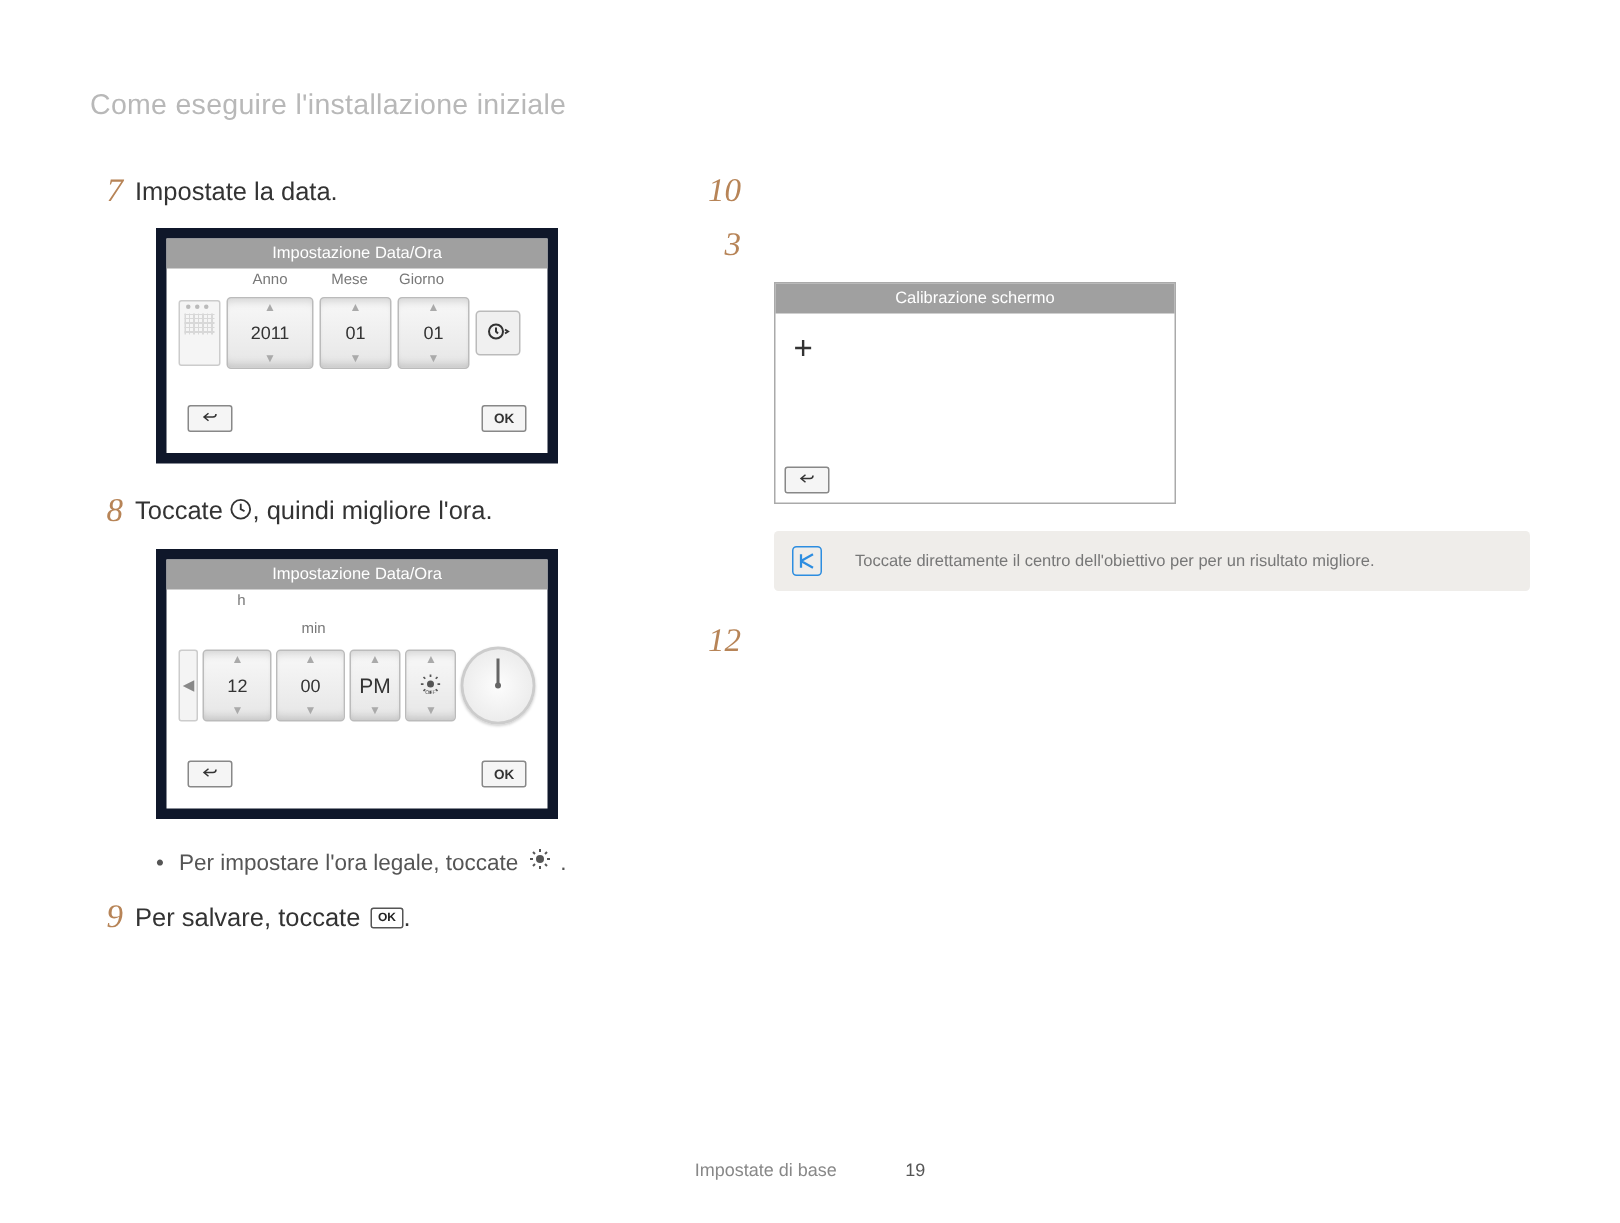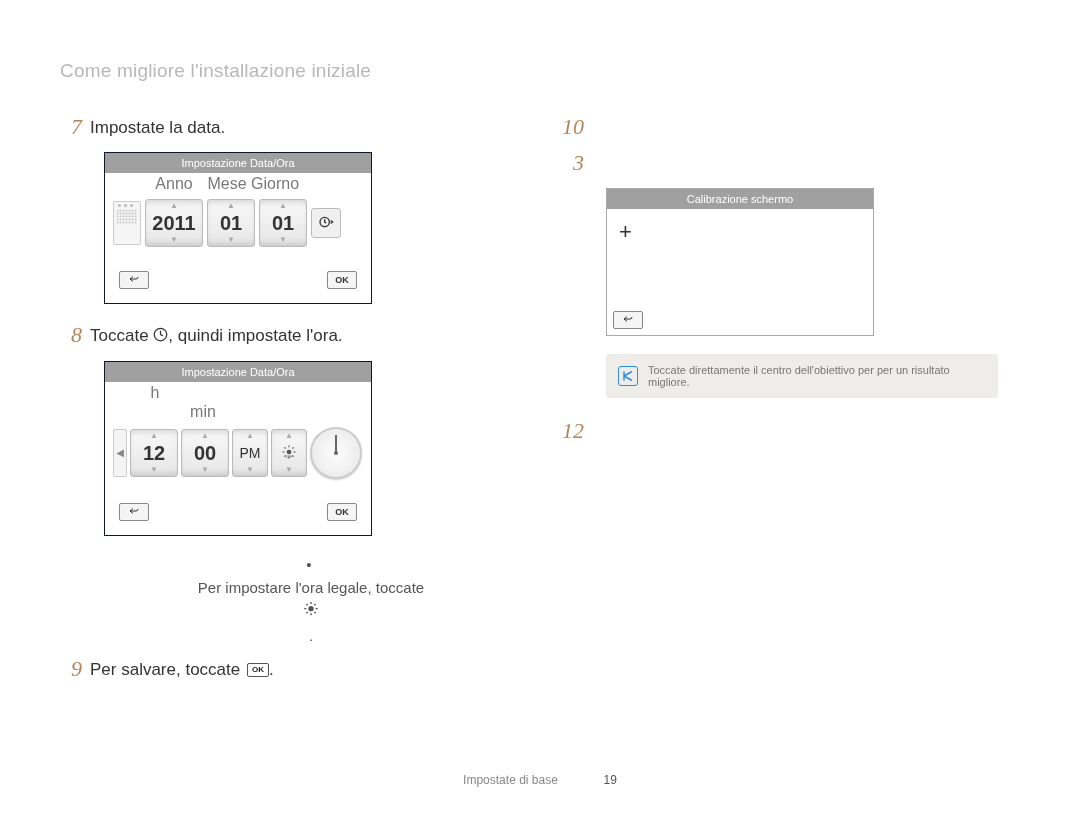--- a/index.html
+++ b/index.html
@@ -9,41 +9,41 @@
   .page-title { font-size: 19px; color: #b8b8b8; font-weight: 300; letter-spacing: 0.2px; margin-bottom: 34px; }
 
   .columns { display: flex; gap: 44px; }
   .col { flex: 1; }
 
   .step { display: flex; align-items: flex-start; gap: 8px; margin-bottom: 14px; }
   .step-num { font-family: Georgia, 'Times New Roman', serif; font-style: italic; font-size: 22px; color: #b78457; line-height: 1; min-width: 22px; text-align:right; }
   .step-text { font-size: 17px; color: #333; padding-top: 2px; }
   .step-text .bold { font-weight: 700; }
 
-  .bullet { margin: 10px 0 14px 44px; font-size: 15px; color: #555; display:flex; align-items:center; gap:6px;flex-direction:column; }
+  .bullet { margin: 10px 0 14px 44px; font-size: 15px; color: #555; display:flex; align-items:center; gap:6px; }
   .bullet::before { content: "•"; margin-right: 4px; }
 
   
-  .device { width: 268px; margin: 12px 0 20px 44px; border: 1px solid #0f172a; background:#fff; }
+  .device { width: 268px; margin: 12px 0 20px 44px; border: 7px solid #0f172a; background:#fff; }
   .device-wide { width: 268px; }
   .dev-topbar { background:#a0a0a0; color:#fff; font-size:11px; text-align:center; padding:4px 0; }
   .dev-labels { display:flex; padding: 2px 0 0 0; }
-  .dev-label { font-size:16px; color:#787878; text-align:center; }
+  .dev-label { font-size:10px; color:#787878; text-align:center; }
   .dev-body { padding: 6px 8px 8px 8px; min-height: 100px; position:relative; }
 
   
   .date-row { display:flex; align-items:center; gap:4px; }
   .calendar-ico { width:28px; height:44px; background:#f5f5f5; border:1px solid #ccc; border-radius:2px; position:relative; }
   .calendar-ico::before { content:""; position:absolute; top:8px; left:3px; right:3px; height:14px; background:repeating-linear-gradient(#d8d8d8 0 1px, transparent 1px 3px), repeating-linear-gradient(90deg,#d8d8d8 0 1px, transparent 1px 3px); }
   .calendar-ico::after { content:""; position:absolute; top:2px; left:4px; width:3px; height:3px; border-radius:50%; background:#bbb; box-shadow: 6px 0 #bbb, 12px 0 #bbb; }
 
   .wheel { width:48px; height:48px; background:linear-gradient(#f8f8f8,#e6e6e6); border:1px solid #bbb; border-radius:3px; box-shadow: inset 0 6px 6px -4px rgba(0,0,0,.15), inset 0 -6px 6px -4px rgba(0,0,0,.15); display:flex; flex-direction:column; align-items:center; justify-content:space-between; padding:2px 0; }
   .wheel-wide { width:58px; }
   .wheel-narrow { width:36px; }
-  .wheel-val { font-size:20px; font-weight:700; color:#333; line-height:1;}
+  .wheel-val { font-size:12px; font-weight:400; color:#333; line-height:1;}
   .wheel-sm .wheel-val { font-size:14px; font-weight:400; }
   .arrow-sm { font-size:8px; color:#aaa; line-height:1; }
 
   .switch-btn { width:30px; height:30px; border:1px solid #bbb; border-radius:3px; background:#f0f0f0; display:flex; align-items:center; justify-content:center; font-size:14px; }
   .switch-btn svg { width:16px; height:16px; }
 
   .dev-bottom { display:flex; justify-content:space-between; padding: 24px 6px 6px 6px; }
   .pill { width:30px; height:18px; border:1px solid #888; border-radius:2px; background:#f5f5f5; display:flex; align-items:center; justify-content:center; font-size:9px; font-weight:700; color:#333;}
   .pill svg { width:12px; height:10px; }
 
@@ -55,35 +55,35 @@
   .analog::before { content:""; position:absolute; left:50%; top:50%; width:2px; height:18px; background:#666; transform:translate(-50%,-100%); }
   .analog::after { content:""; position:absolute; left:50%; top:50%; width:4px; height:4px; background:#666; border-radius:50%; transform:translate(-50%,-50%); }
 
   
   .calib { width:268px; height:148px; margin: 12px 0 18px 44px; border:1px solid #aaa; background:#fff; position:relative; }
   .calib .dev-topbar { background:#a0a0a0; }
   .calib-plus { position:absolute; top:30px; left:12px; font-size:22px; font-weight:300; color:#333; }
   .calib .pill { position:absolute; bottom:6px; left:6px; }
 
   
-  .info { display:flex; align-items:center; gap:10px; background:#efedea; border-radius:3px; padding:10px 12px; margin: 0 0 22px 44px; width: 392px; font-size:11px; color:#777; }
+  .info { display:flex; align-items:center; gap:22px; background:#efedea; border-radius:3px; padding:10px 12px; margin: 0 0 22px 44px; width: 504px; font-size:11px; color:#777; }
   .info-ico { width:20px; height:20px; border:1.5px solid #2d8de0; border-radius:3px; display:flex; align-items:center; justify-content:center; color:#2d8de0; flex-shrink:0;}
   .info-ico svg { width:12px; height:12px; }
 
   .ok-inline { display:inline-block; width:22px; height:14px; border:1px solid #555; border-radius:2px; font-size:8px; font-weight:700; text-align:center; line-height:12px; vertical-align:middle; margin-left:2px; color:#222; }
   .ok-inline-bold { border-width:1.5px; }
 
   .icon-inline { display:inline-block; vertical-align:middle; }
 
   .footer { position:absolute; bottom:28px; left:0; right:0; text-align:center; font-size:12px; color:#888; }
 </style>
 </head>
 <body>
 
-<div class="page-title">Come migliore l'installazione iniziale</div>
+<div class="page-title">Come eseguire l'installazione iniziale</div>
 
 <div class="columns">
 
   <div class="col">
 
     <div class="step">
       <div class="step-num">7</div>
       <div class="step-text">Impostate la data.</div>
     </div>
 
@@ -132,21 +132,21 @@
         </div>
       </div>
     </div>
 
     <div class="step">
       <div class="step-num">8</div>
       <div class="step-text">
         <span>Toccate </span><span class="icon-inline"><svg width="15" height="15" viewBox="0 0 24 24" fill="none" stroke="#333" stroke-width="2">
               <circle cx="12" cy="12" r="10"></circle>
               <path d="M12 6v6l4 2"></path>
-            </svg></span><span>, quindi impostate l'ora.</span>
+            </svg></span><span>, quindi migliore l'ora.</span>
       </div>
     </div>
 
     <div class="device device-wide">
       <div class="dev-topbar">Impostazione Data/Ora</div>
       <div class="dev-labels" style="padding-left:26px;">
         <div class="dev-label" style="width:48px;">h</div>
         <div class="dev-label" style="width:48px;margin-top:19px;">min</div>
       </div>
       <div class="dev-body">

